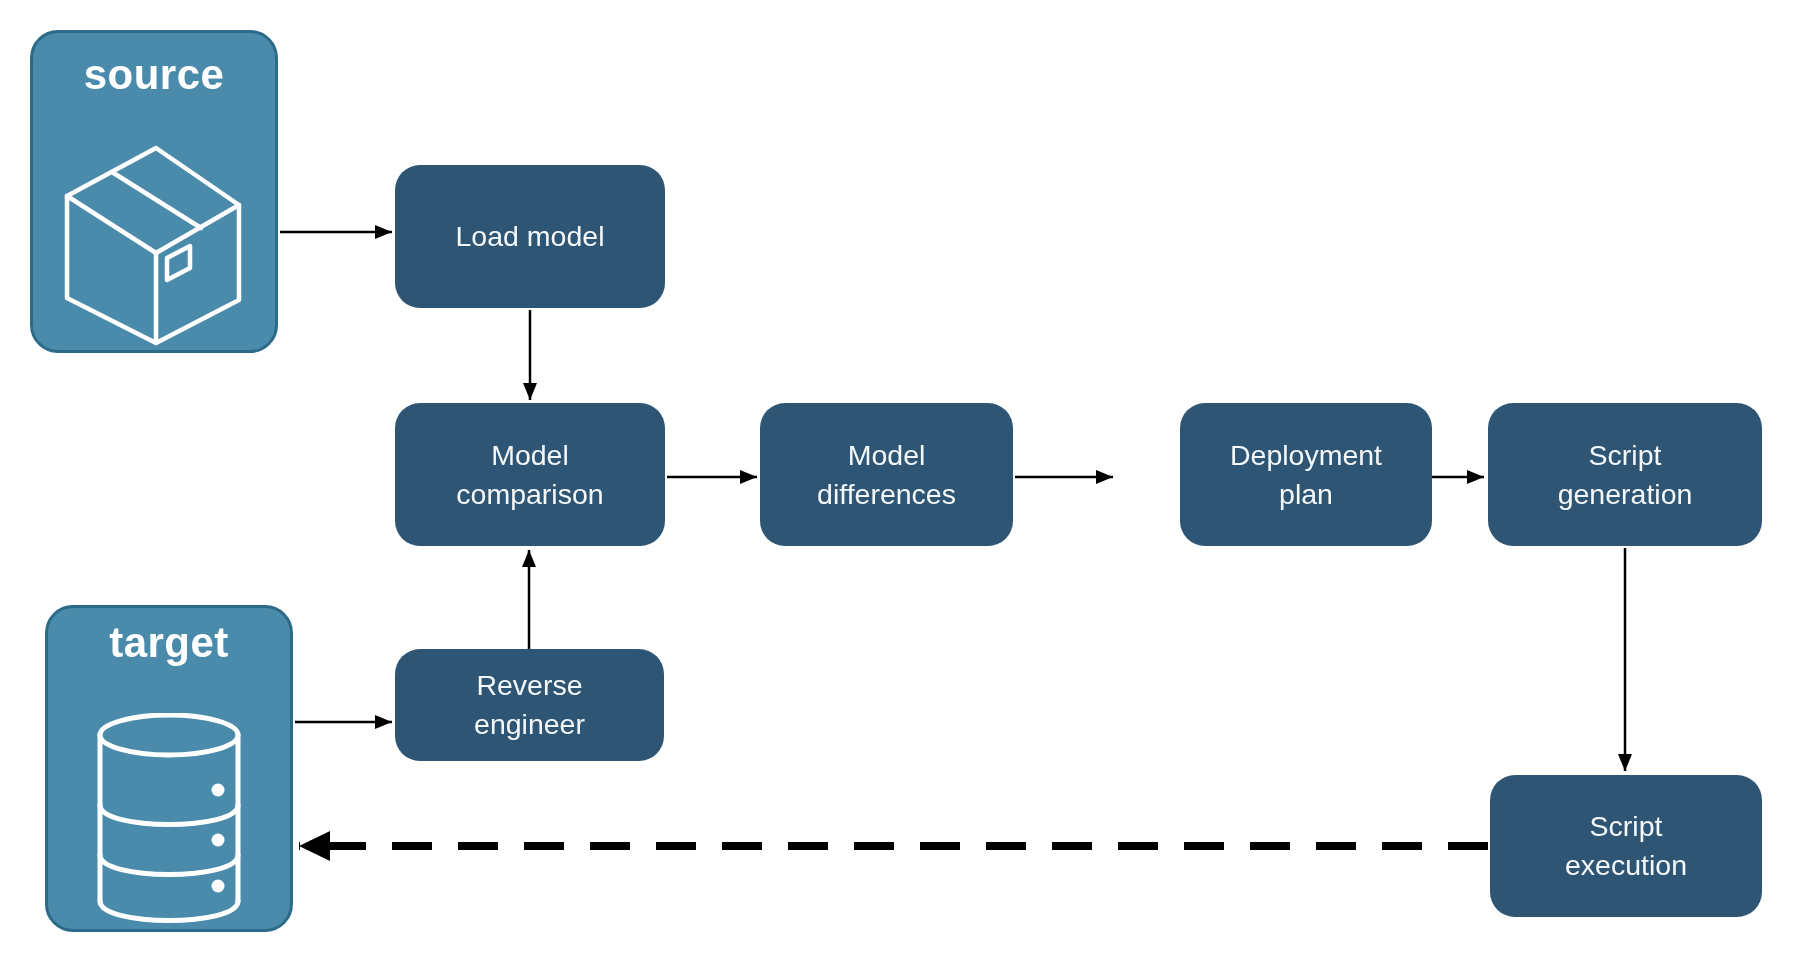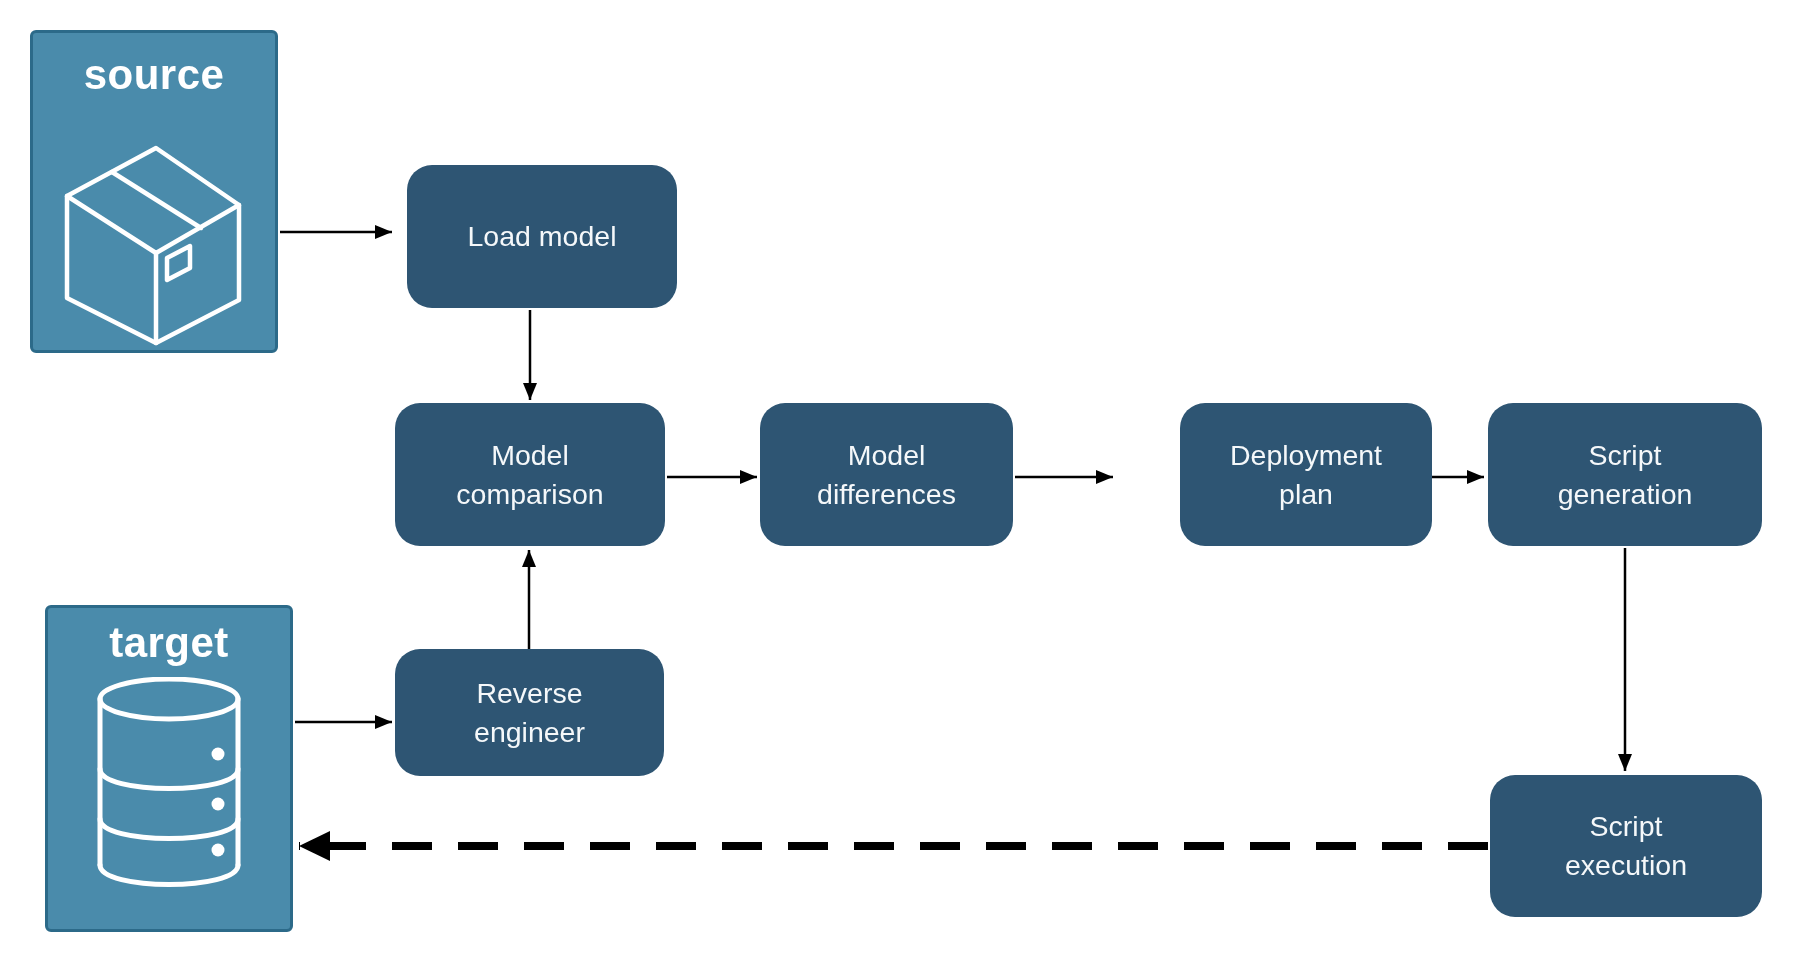--- a/index.html
+++ b/index.html
@@ -36,45 +36,46 @@
     font-size: 28.5px;
     line-height: 39px;
     text-align: center;
     white-space: pre-line;
   }
   .endpoint {
     position: absolute;
     z-index: 1;
     background: var(--endpoint-fill, #4A8BAB);
     border: 3px solid var(--endpoint-border, #2C6A89);
-    border-radius: 6px;
+    border-radius: 28px;
     box-sizing: border-box;
     display: flex;
     flex-direction: column;
     align-items: center;
+    justify-content: space-between;
   }
   .endpoint-title {
     color: var(--title-text, #FFFFFF);
     font-weight: bold;
     font-size: 42px;
     letter-spacing: 0.5px;
   }
   .endpoint.source { left: 30px; top: 30px; width: 248px; height: 323px; }
   .endpoint.target { left: 45px; top: 605px; width: 248px; height: 327px; }
   .endpoint.source .endpoint-title { margin-top: 18px; }
   .endpoint.target .endpoint-title { margin-top: 11px; }
   .endpoint.source .icon { margin-top: 26px; }
   .endpoint.target .icon { margin-top: 10px; }
 
-  .node.load-model        { left: 395px;  top: 165px; width: 270px; height: 143px; margin-left: 12px; }
+  .node.load-model        { left: 395px;  top: 165px; width: 270px; height: 143px; }
   .node.model-comparison  { left: 395px;  top: 403px; width: 270px; height: 143px; }
   .node.model-differences { left: 760px;  top: 403px; width: 253px; height: 143px; }
   .node.deployment-plan   { left: 1180px; top: 403px; width: 252px; height: 143px; }
   .node.script-generation { left: 1488px; top: 403px; width: 274px; height: 143px; }
-  .node.reverse-engineer  { left: 395px;  top: 649px; width: 269px; height: 127px; }
+  .node.reverse-engineer  { left: 395px;  top: 649px; width: 269px; height: 112px; }
   .node.script-execution  { left: 1490px; top: 775px; width: 272px; height: 142px; }
 
   .wire { stroke: var(--arrow, #000000); stroke-width: 2.5px; fill: none; }
   .wire.dashed { stroke-width: 8px; stroke-dasharray: 40 26; }
   .arrowhead { fill: var(--arrow, #000000); }
 </style>
 </head>
 <body>
 
 <div class="stage">

